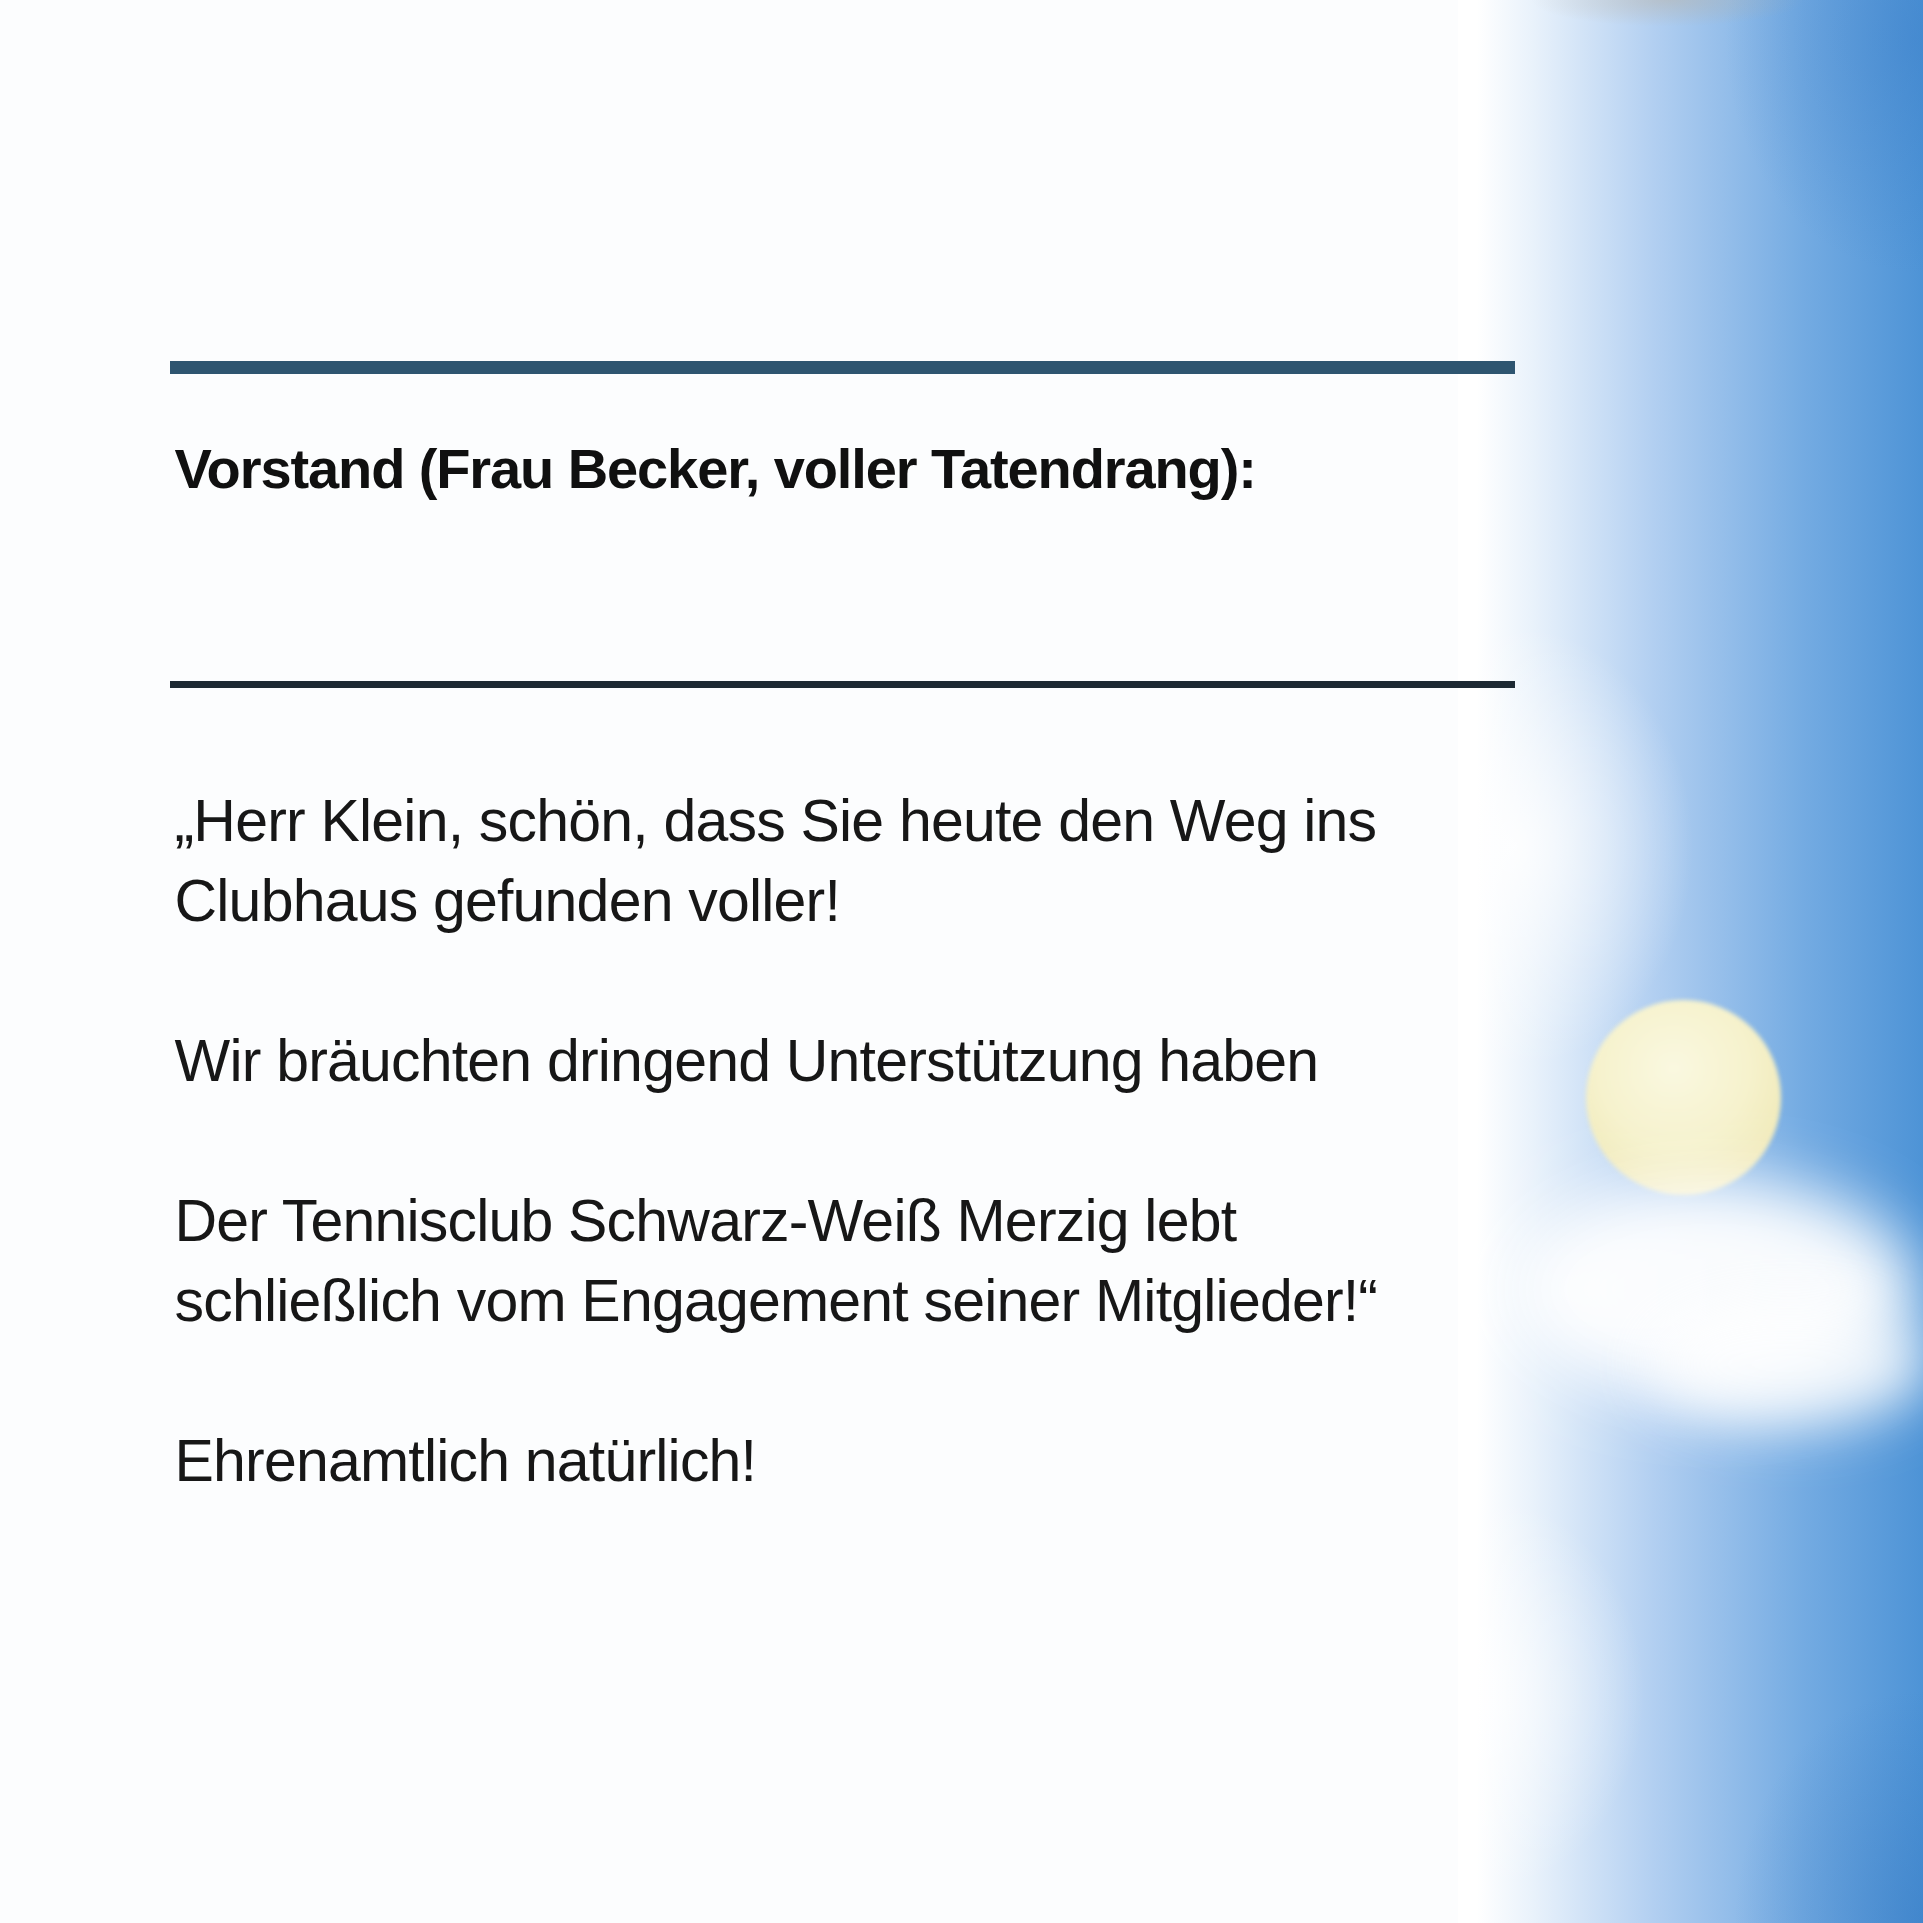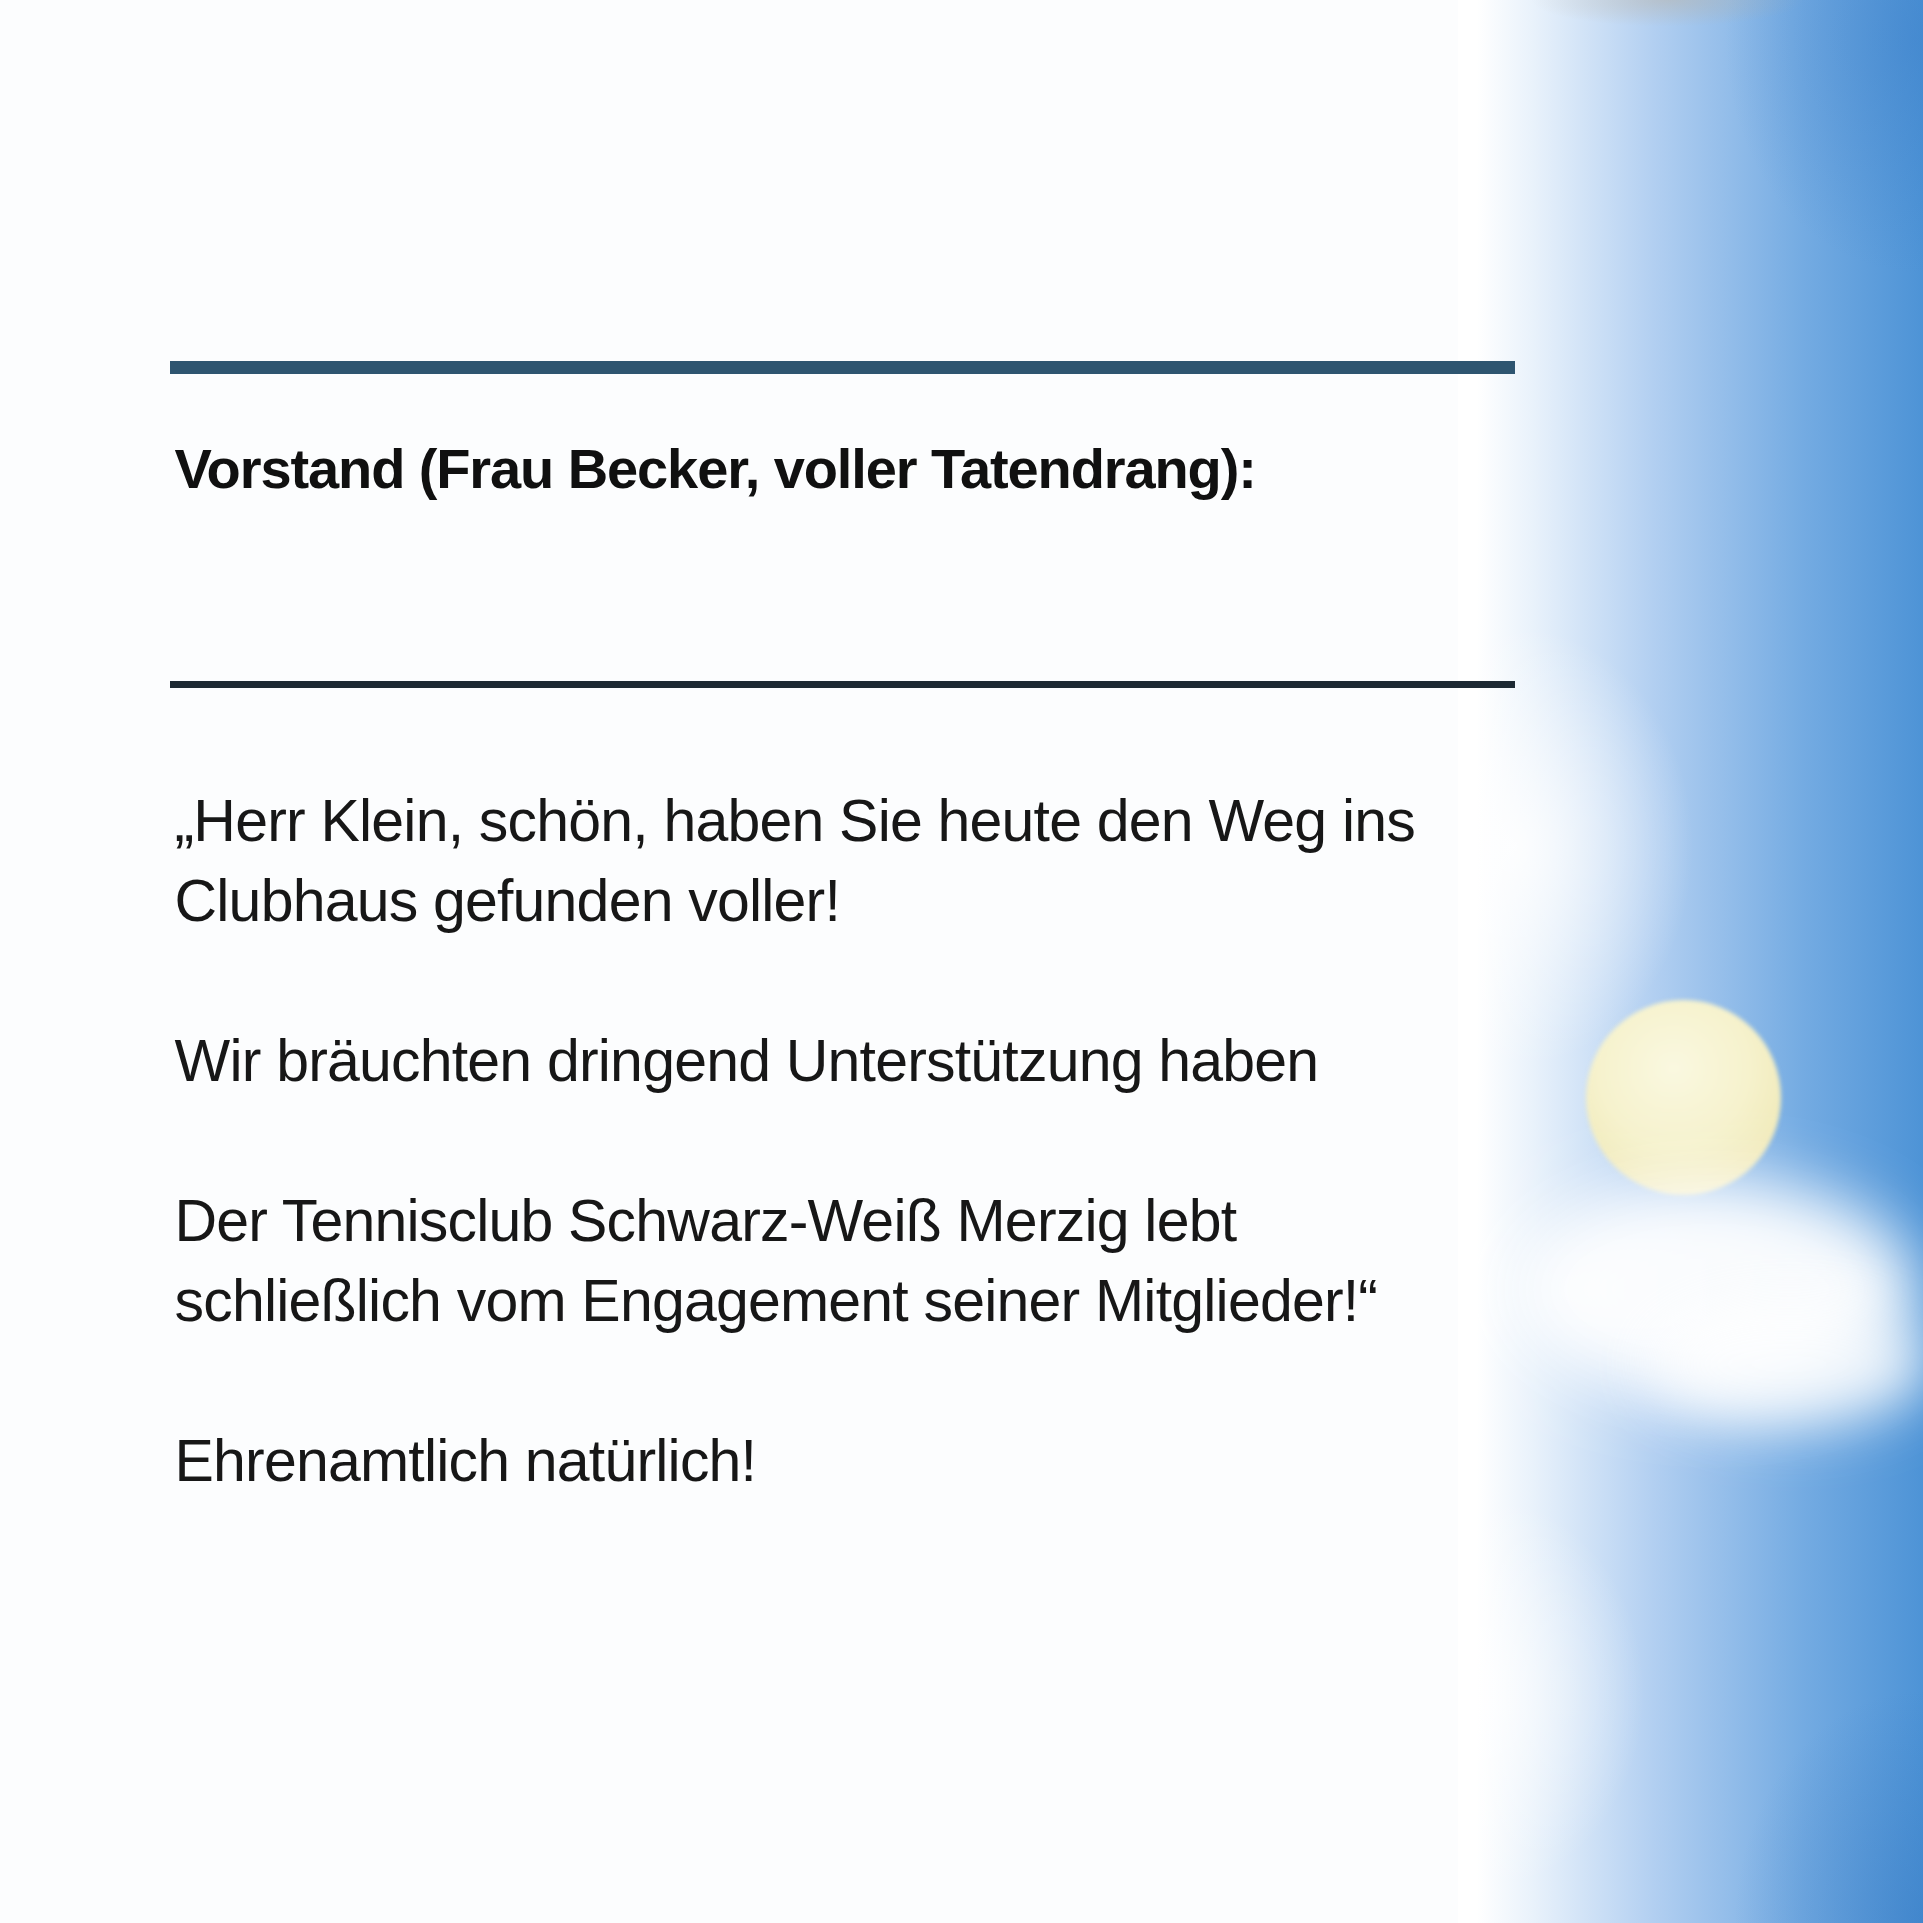--- a/index.html
+++ b/index.html
@@ -124,21 +124,21 @@
 
     <div class="divider divider-top"></div>
 
     <h1 class="title">Vorstand (Frau Becker, voller Tatendrang):</h1>
 
     <div class="divider divider-bottom"></div>
 
     <div class="dialogue">
 
       <p>
-        <span>„Herr Klein, schön, haben Sie heute den Weg ins</span>
+        <span>„Herr Klein, schön, dass Sie heute den Weg ins</span>
         <span>Clubhaus gefunden voller!</span>
       </p>
 
       <p>
         <span>Wir bräuchten dringend Unterstützung haben</span>
       </p>
 
       <p>
         <span>Der Tennisclub Schwarz-Weiß Merzig lebt</span>
         <span>schließlich vom Engagement seiner Mitglieder!“</span>

